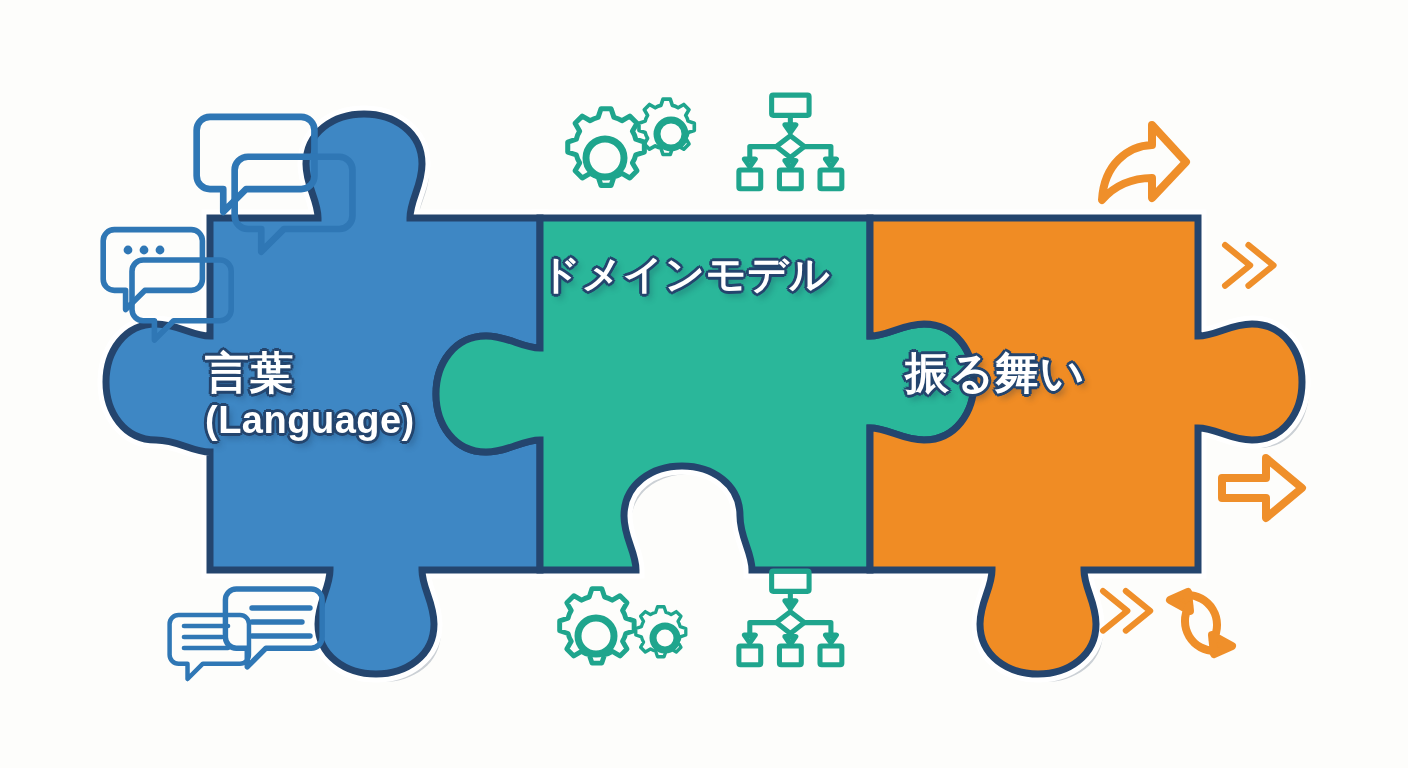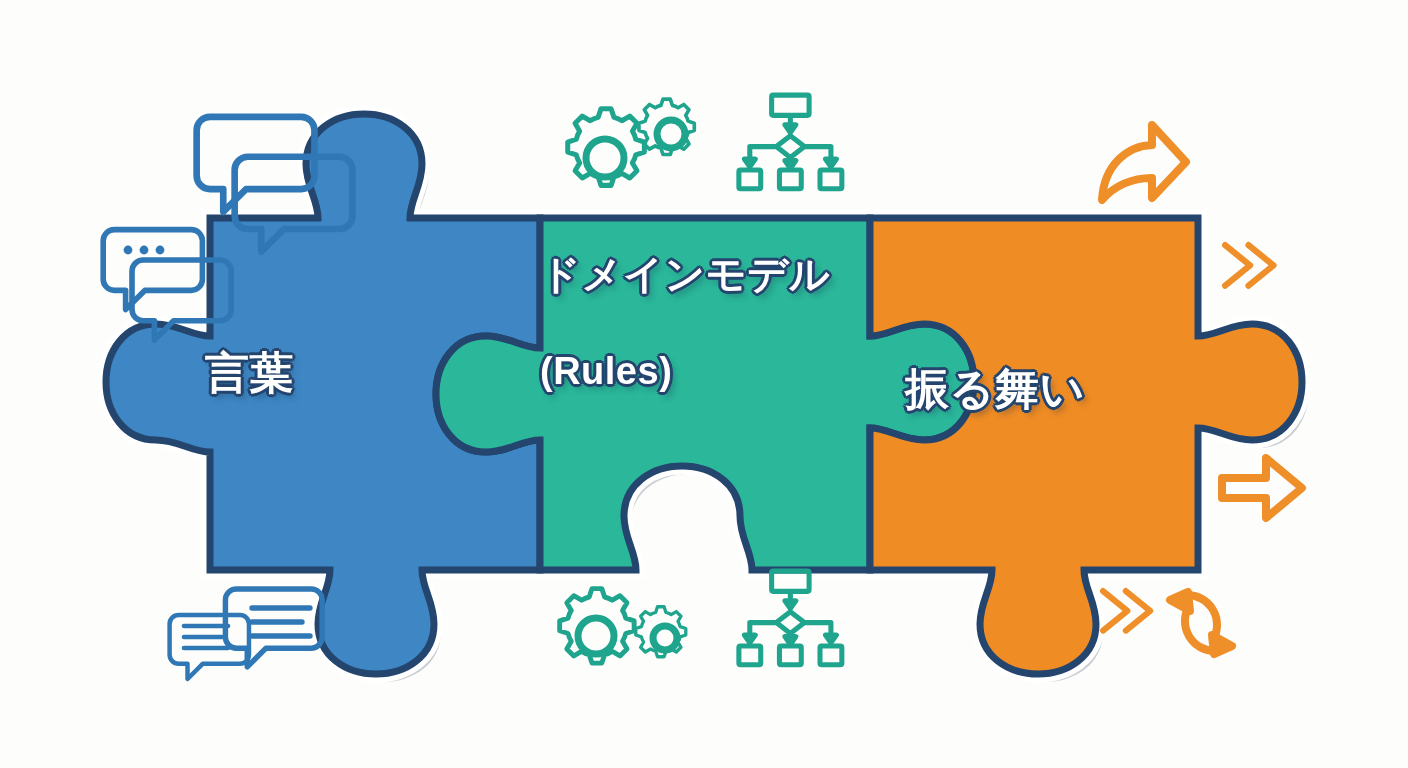--- a/index.html
+++ b/index.html
@@ -42,21 +42,21 @@
     pointer-events: none;
     user-select: none;
   }
   .lbl-jp { font-size: 44px; display: block; }
   .lbl-en { font-size: 38px; display: block; margin-top: 2px; }
   .lbl-title { font-size: 40px; display: block; }
 
   #label-language { left: 205px; top: 348px; width: 270px; }
   #label-rules-title { left: 540px; top: 252px; width: 330px; }
   #label-rules { left: 540px; top: 348px; width: 330px; }
-  #label-behavior { left: 905px; top: 348px; width: 330px; margin-top: 16px; }
+  #label-behavior { left: 905px; top: 348px; width: 330px; }
 </style>
 </head>
 <body>
 
 <div id="stage">
 
   <svg class="layer" viewBox="0 0 1408 768">
     <defs>
 
       <path id="p-blue" d="
@@ -248,27 +248,27 @@
     <g stroke="#ef8f2a" stroke-width="8" fill="none" stroke-linecap="round" stroke-linejoin="round">
       <path d="M1186 595 A30 30 0 0 1 1213 640"></path>
       <path d="M1170 600 l18 -8 l2 19 z" fill="#ef8f2a" stroke-linejoin="round"></path>
       <path d="M1216 651 A30 30 0 0 1 1189 606"></path>
       <path d="M1232 646 l-18 8 l-2 -19 z" fill="#ef8f2a" stroke-linejoin="round"></path>
     </g>
   </svg>
 
   <div class="piece-label" id="label-language">
     <span class="lbl-jp">言葉</span>
+    <span class="lbl-en">(Language)</span>
   </div>
 
   <div class="piece-label" id="label-rules-title">
     <span class="lbl-title">ドメインモデル</span>
   </div>
 
   <div class="piece-label" id="label-rules">
-    <span class="lbl-en">(Rules)</span>
   </div>
 
   <div class="piece-label" id="label-behavior">
     <span class="lbl-jp">振る舞い</span>
   </div>
 
 </div>
 
 </body></html>

